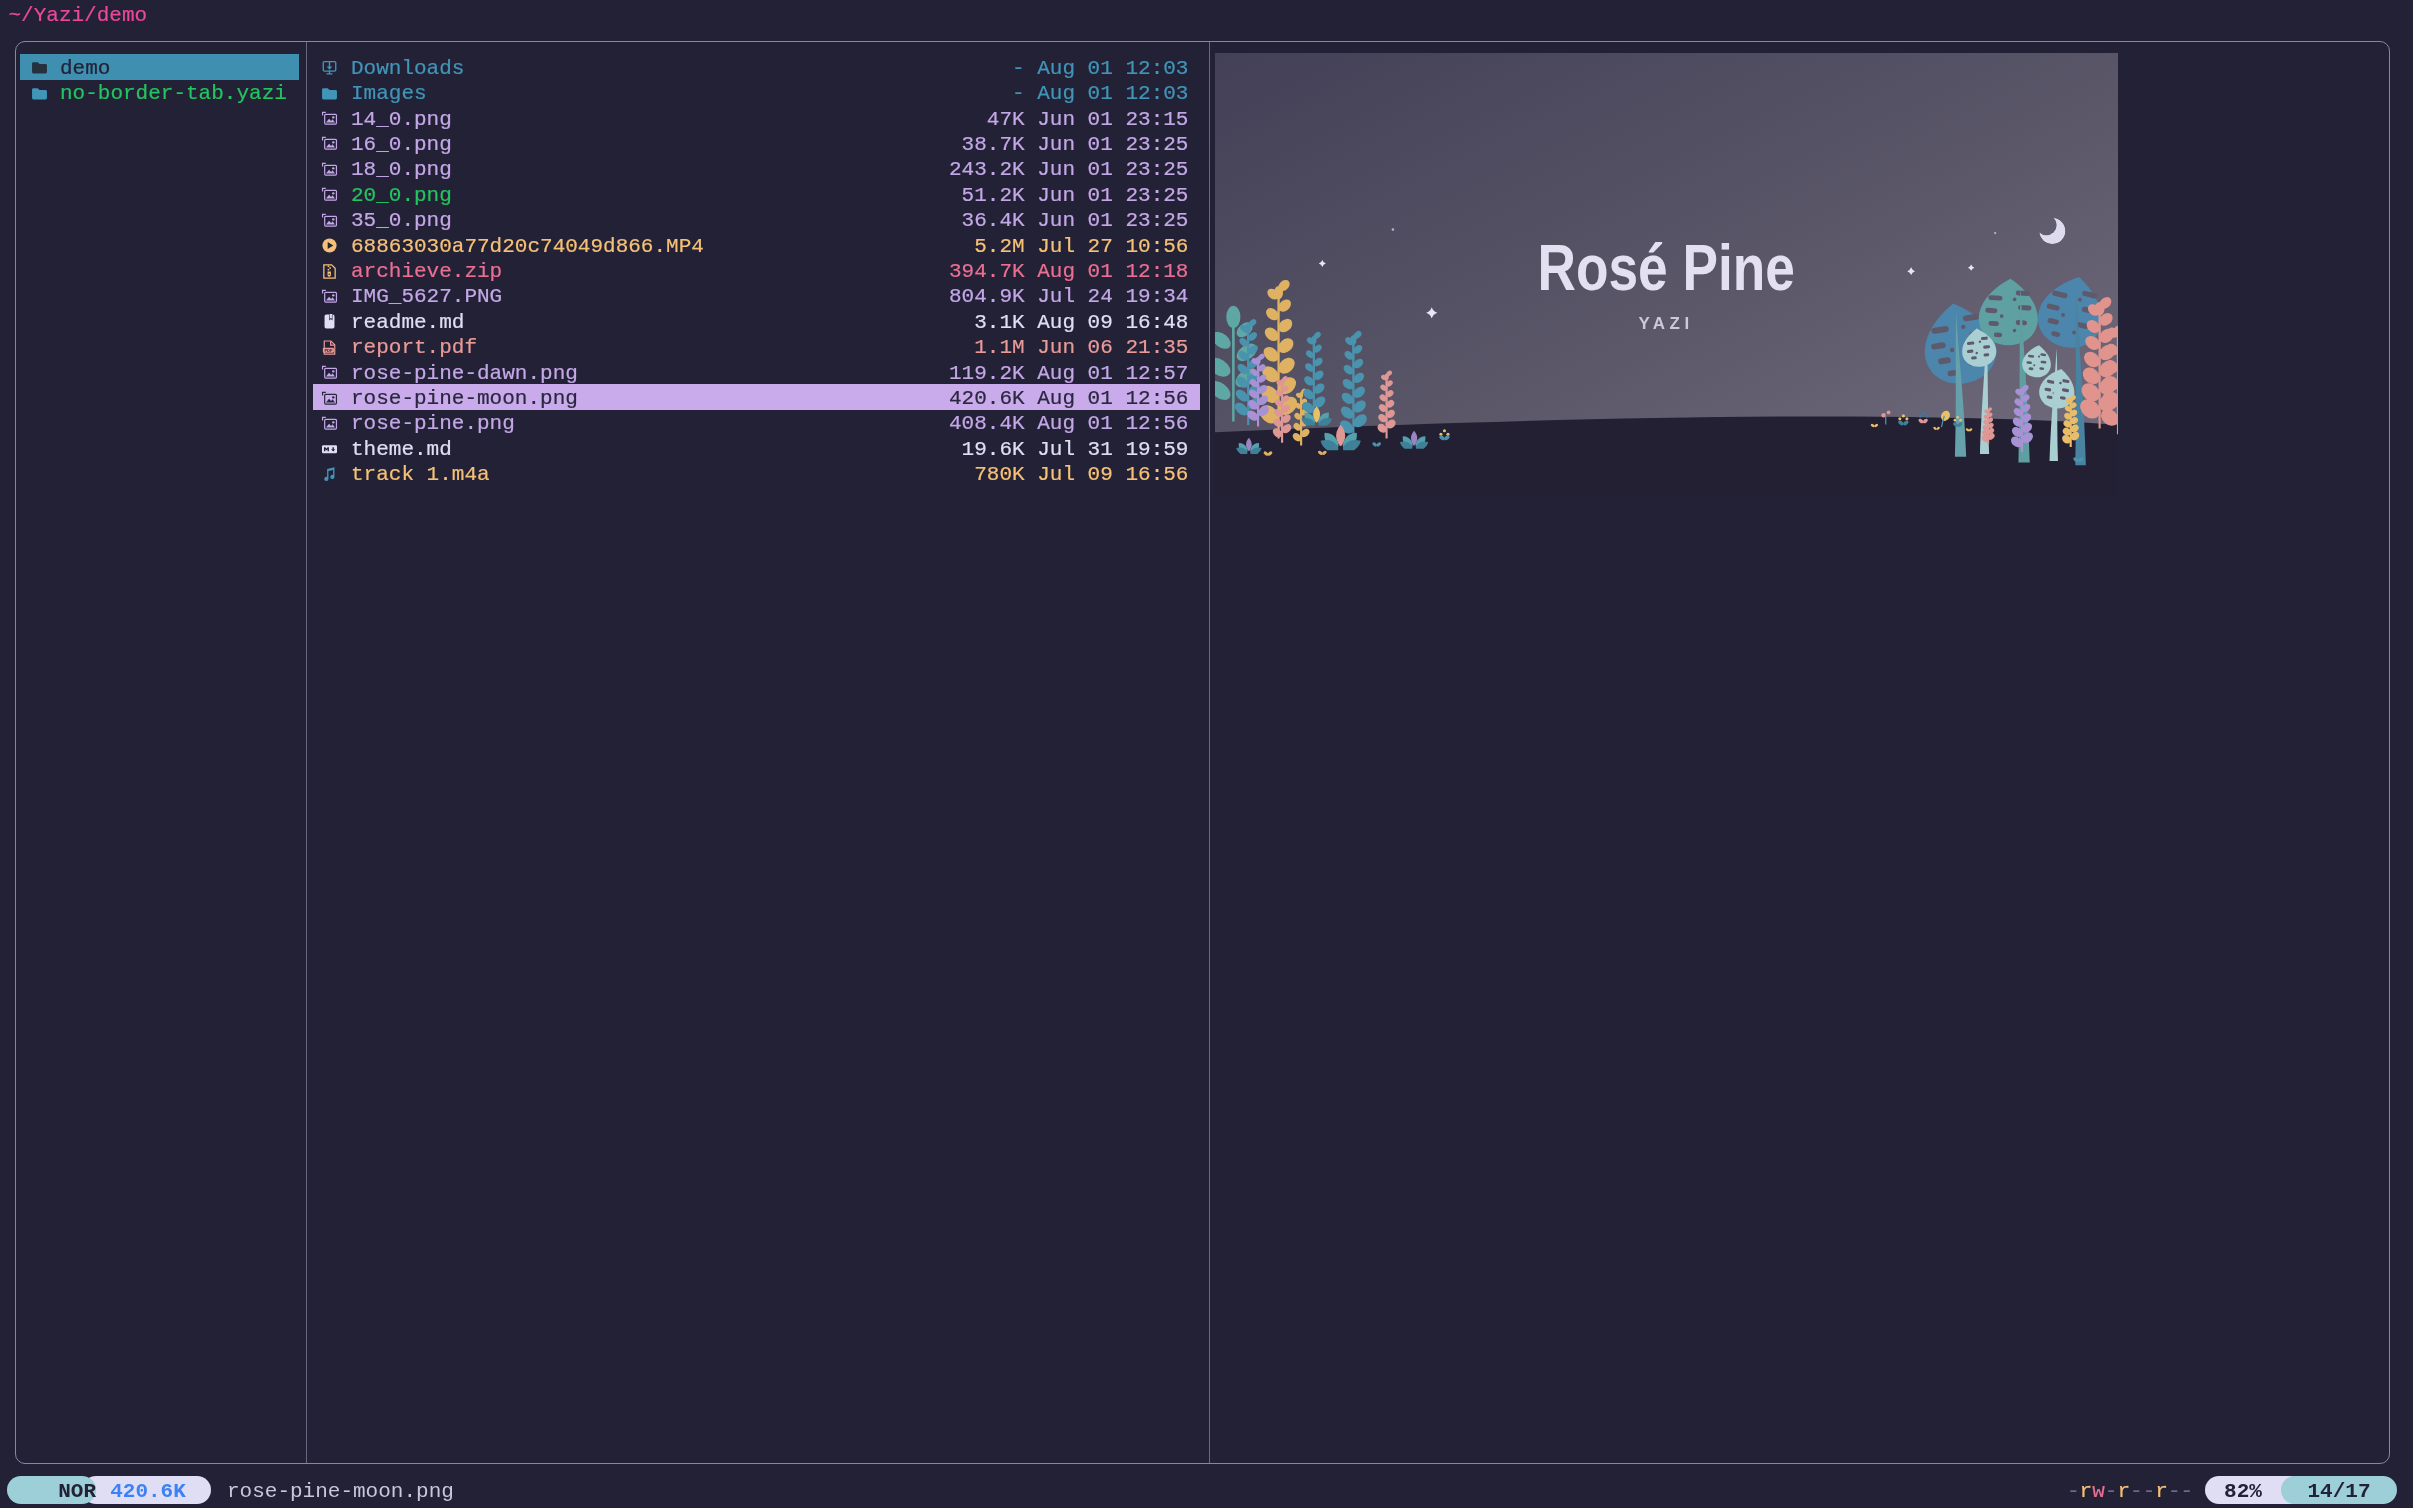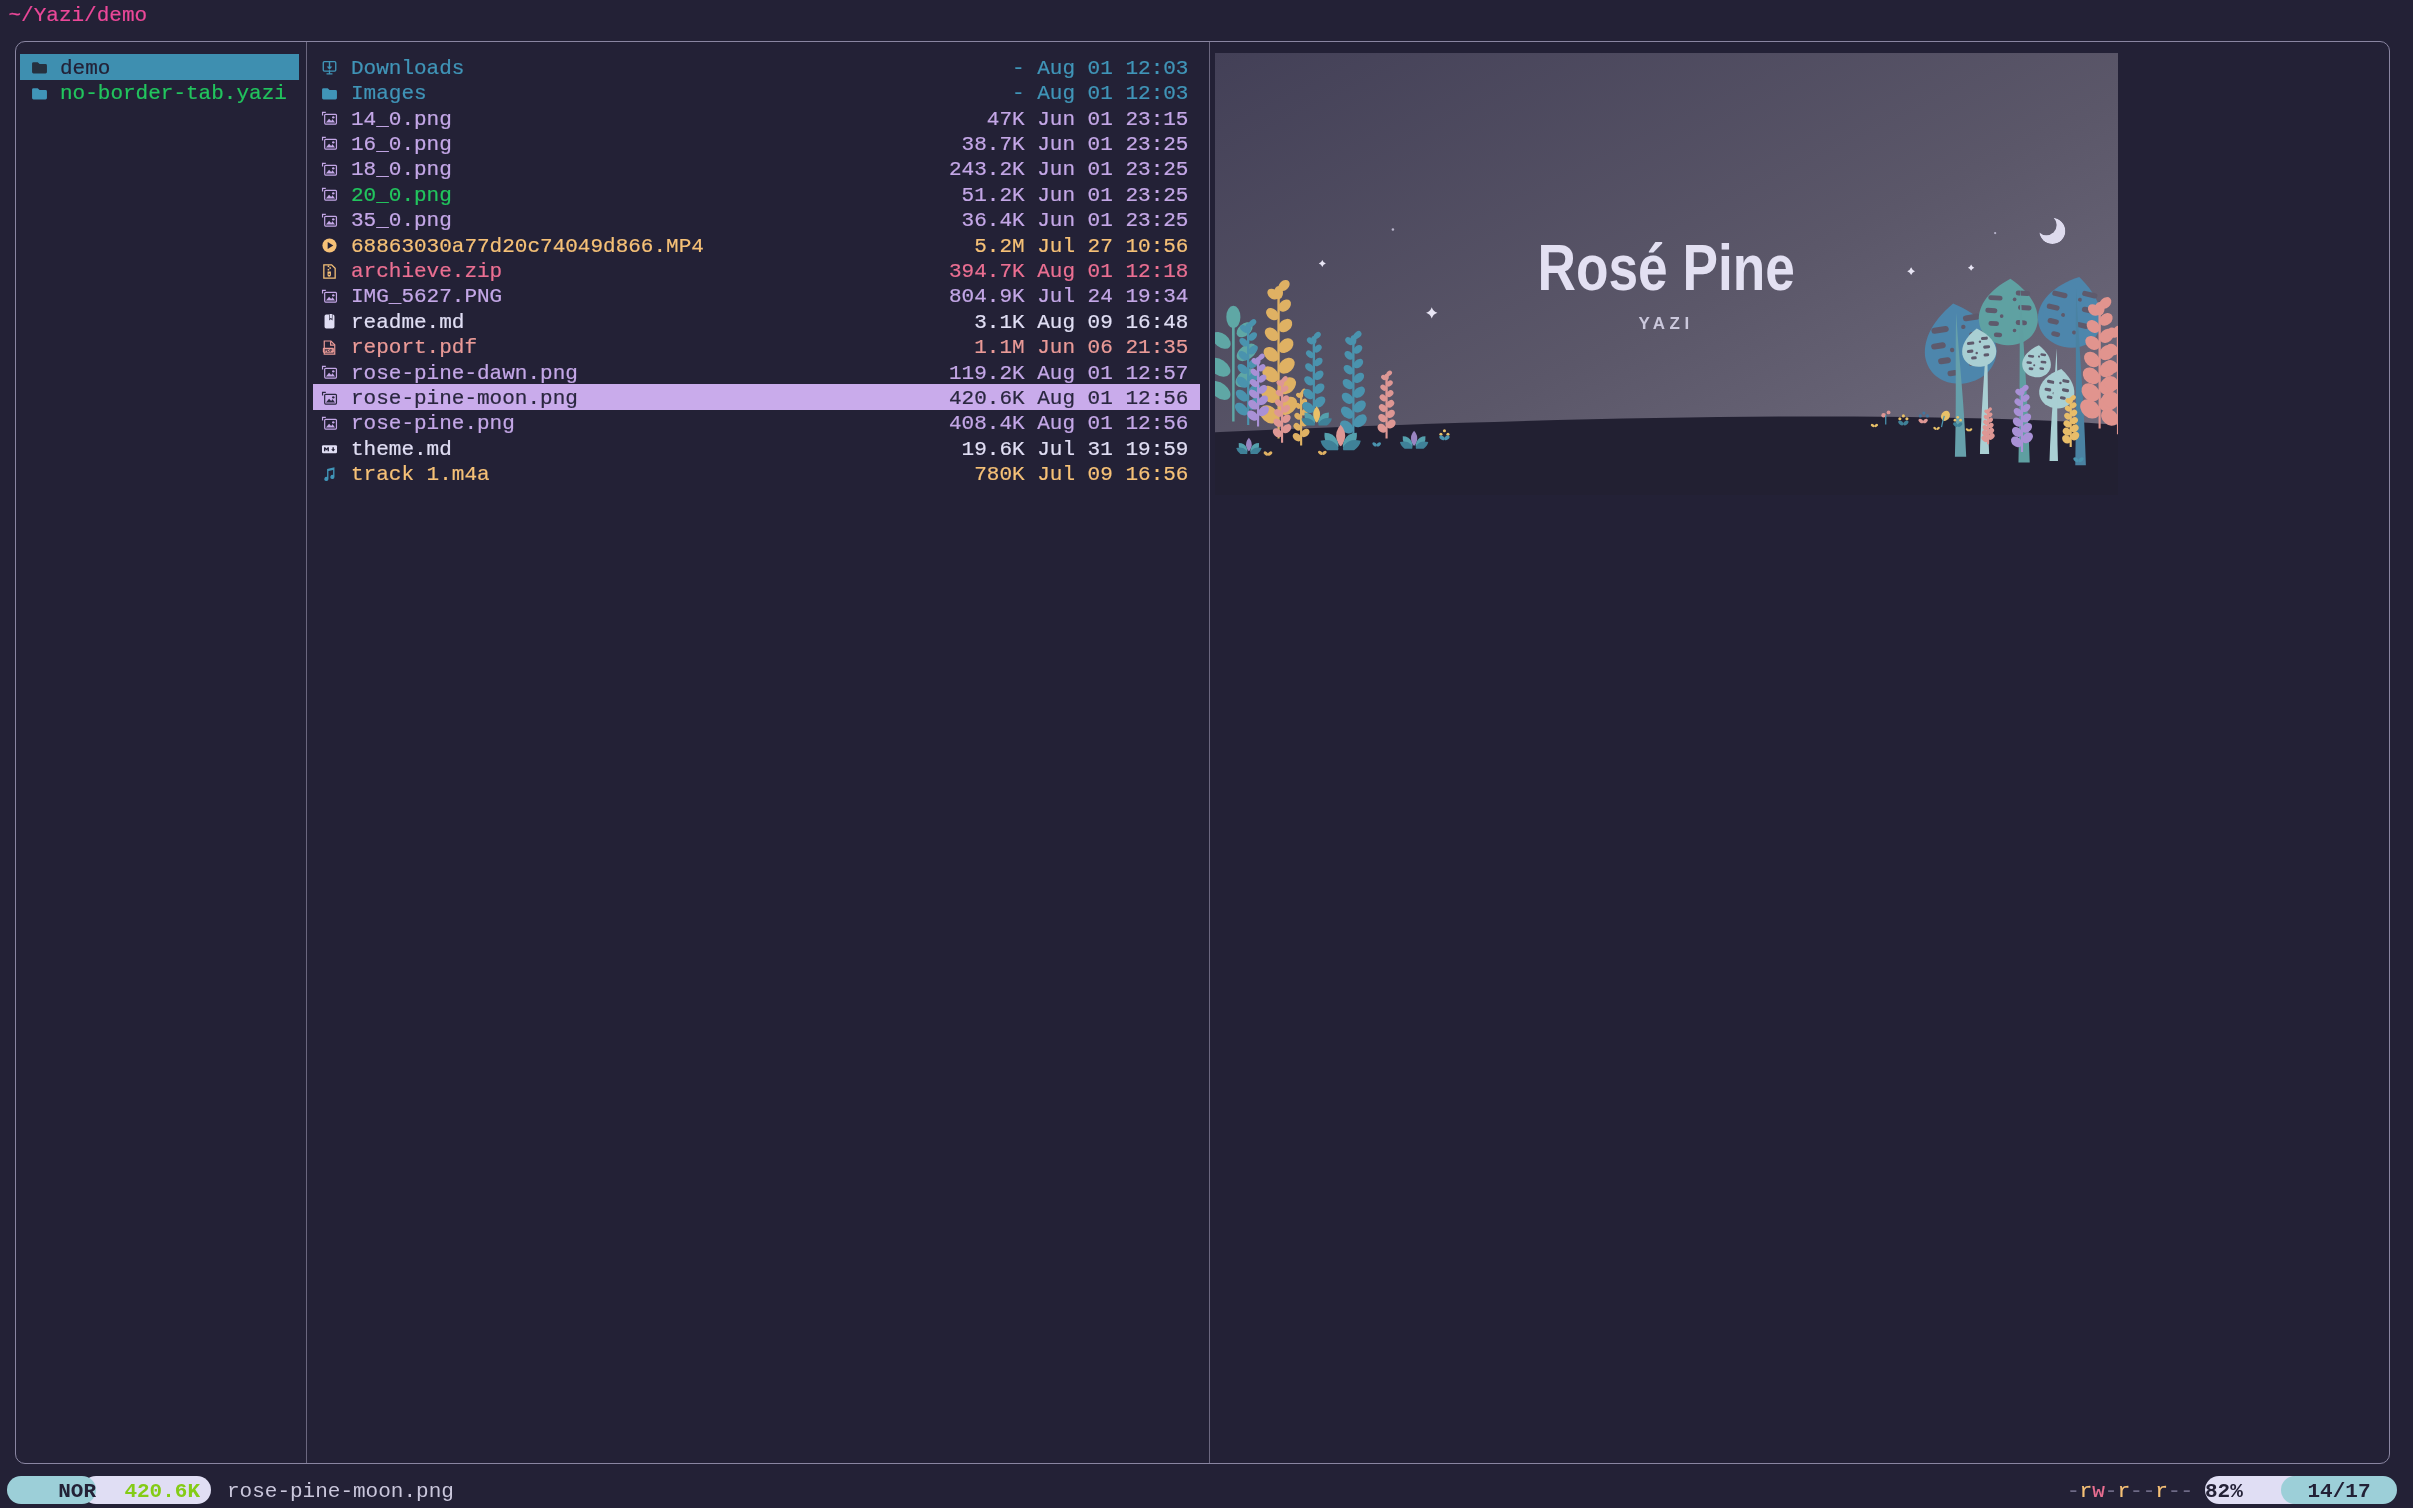--- a/index.html
+++ b/index.html
@@ -608,19 +608,19 @@
       <ellipse cx="1070.2" cy="533.7" rx="2.8" ry="1.7" transform="rotate(-38 1070.2 533.7)"></ellipse>
     </g>
     <g fill="#4a93ae">
       <ellipse cx="1219.6" cy="576.0" rx="4.3" ry="2.7" transform="rotate(38 1219.6 576.0)"></ellipse>
       <ellipse cx="1226.4" cy="576.0" rx="4.3" ry="2.7" transform="rotate(-38 1226.4 576.0)"></ellipse>
     </g>
   </svg>
 <div class="abs" style="left:82px;top:1476px;width:129px;height:27.5px;background:#e0def4;border-radius:14px"></div>
 <div class="abs" style="left:7px;top:1476px;width:89px;height:27.5px;background:#9ccfd8;border-radius:14px"></div>
 <div class="abs" style="left:7px;top:1478px;width:89px;height:27.5px;line-height:27.5px;text-align:right;font-weight:bold;color:#232136">NOR</div>
-<div class="abs" style="left:96px;top:1478px;width:104px;height:27.5px;line-height:27.5px;text-align:right;font-weight:bold;color:#84cc16">420.6K</div>
+<div class="abs" style="left:96px;top:1478px;width:104px;height:27.5px;line-height:27.5px;text-align:center;font-weight:bold;color:#3b82f6">420.6K</div>
 <div class="abs" style="left:227px;top:1478px;height:27.5px;line-height:27.5px;color:#cac7dc">rose-pine-moon.png</div>
 <div class="abs r" style="left:2067px;top:1478px;height:27.5px;line-height:27.5px"><span style="color:#6e6a86">-</span><span style="color:#f6c177">r</span><span style="color:#eb6f92">w</span><span style="color:#6e6a86">-</span><span style="color:#f6c177">r</span><span style="color:#6e6a86">-</span><span style="color:#6e6a86">-</span><span style="color:#f6c177">r</span><span style="color:#6e6a86">-</span><span style="color:#6e6a86">-</span></div>
 <div class="abs" style="left:2205px;top:1476px;width:100px;height:27.5px;background:#e0def4;border-radius:14px"></div>
 <div class="abs" style="left:2281px;top:1476px;width:116px;height:27.5px;background:#9ccfd8;border-radius:14px"></div>
-<div class="abs" style="left:2205px;top:1478px;width:76px;height:27.5px;line-height:27.5px;font-weight:bold;color:#232136">82%</div>
+<div class="abs" style="left:2205px;top:1478px;width:76px;height:27.5px;line-height:27.5px;text-align:center;font-weight:bold;color:#232136">82%</div>
 <div class="abs" style="left:2281px;top:1478px;width:116px;height:27.5px;line-height:27.5px;text-align:center;font-weight:bold;color:#232136">14/17</div>
 
 </body></html>

